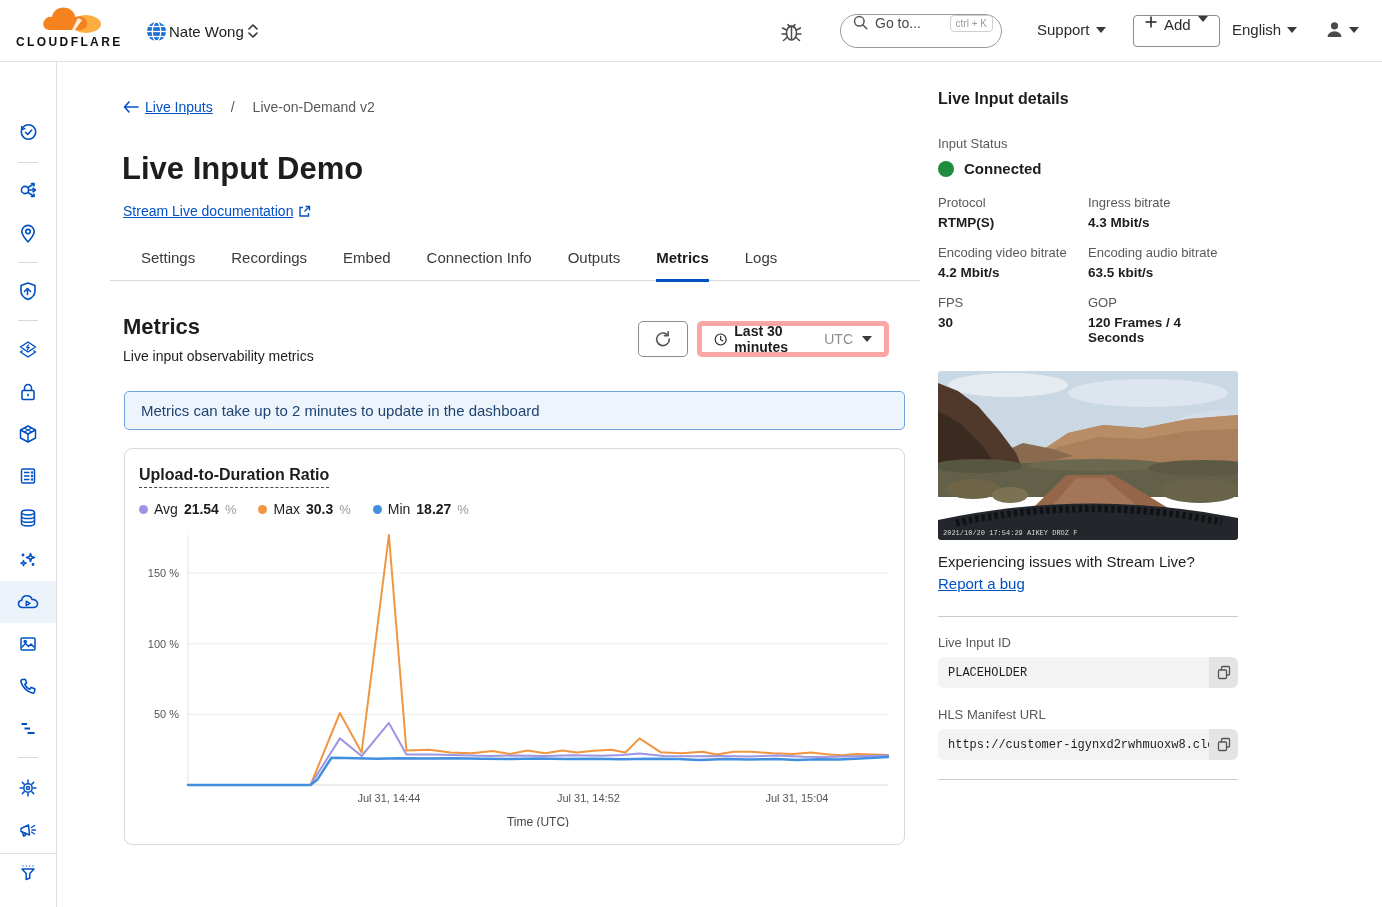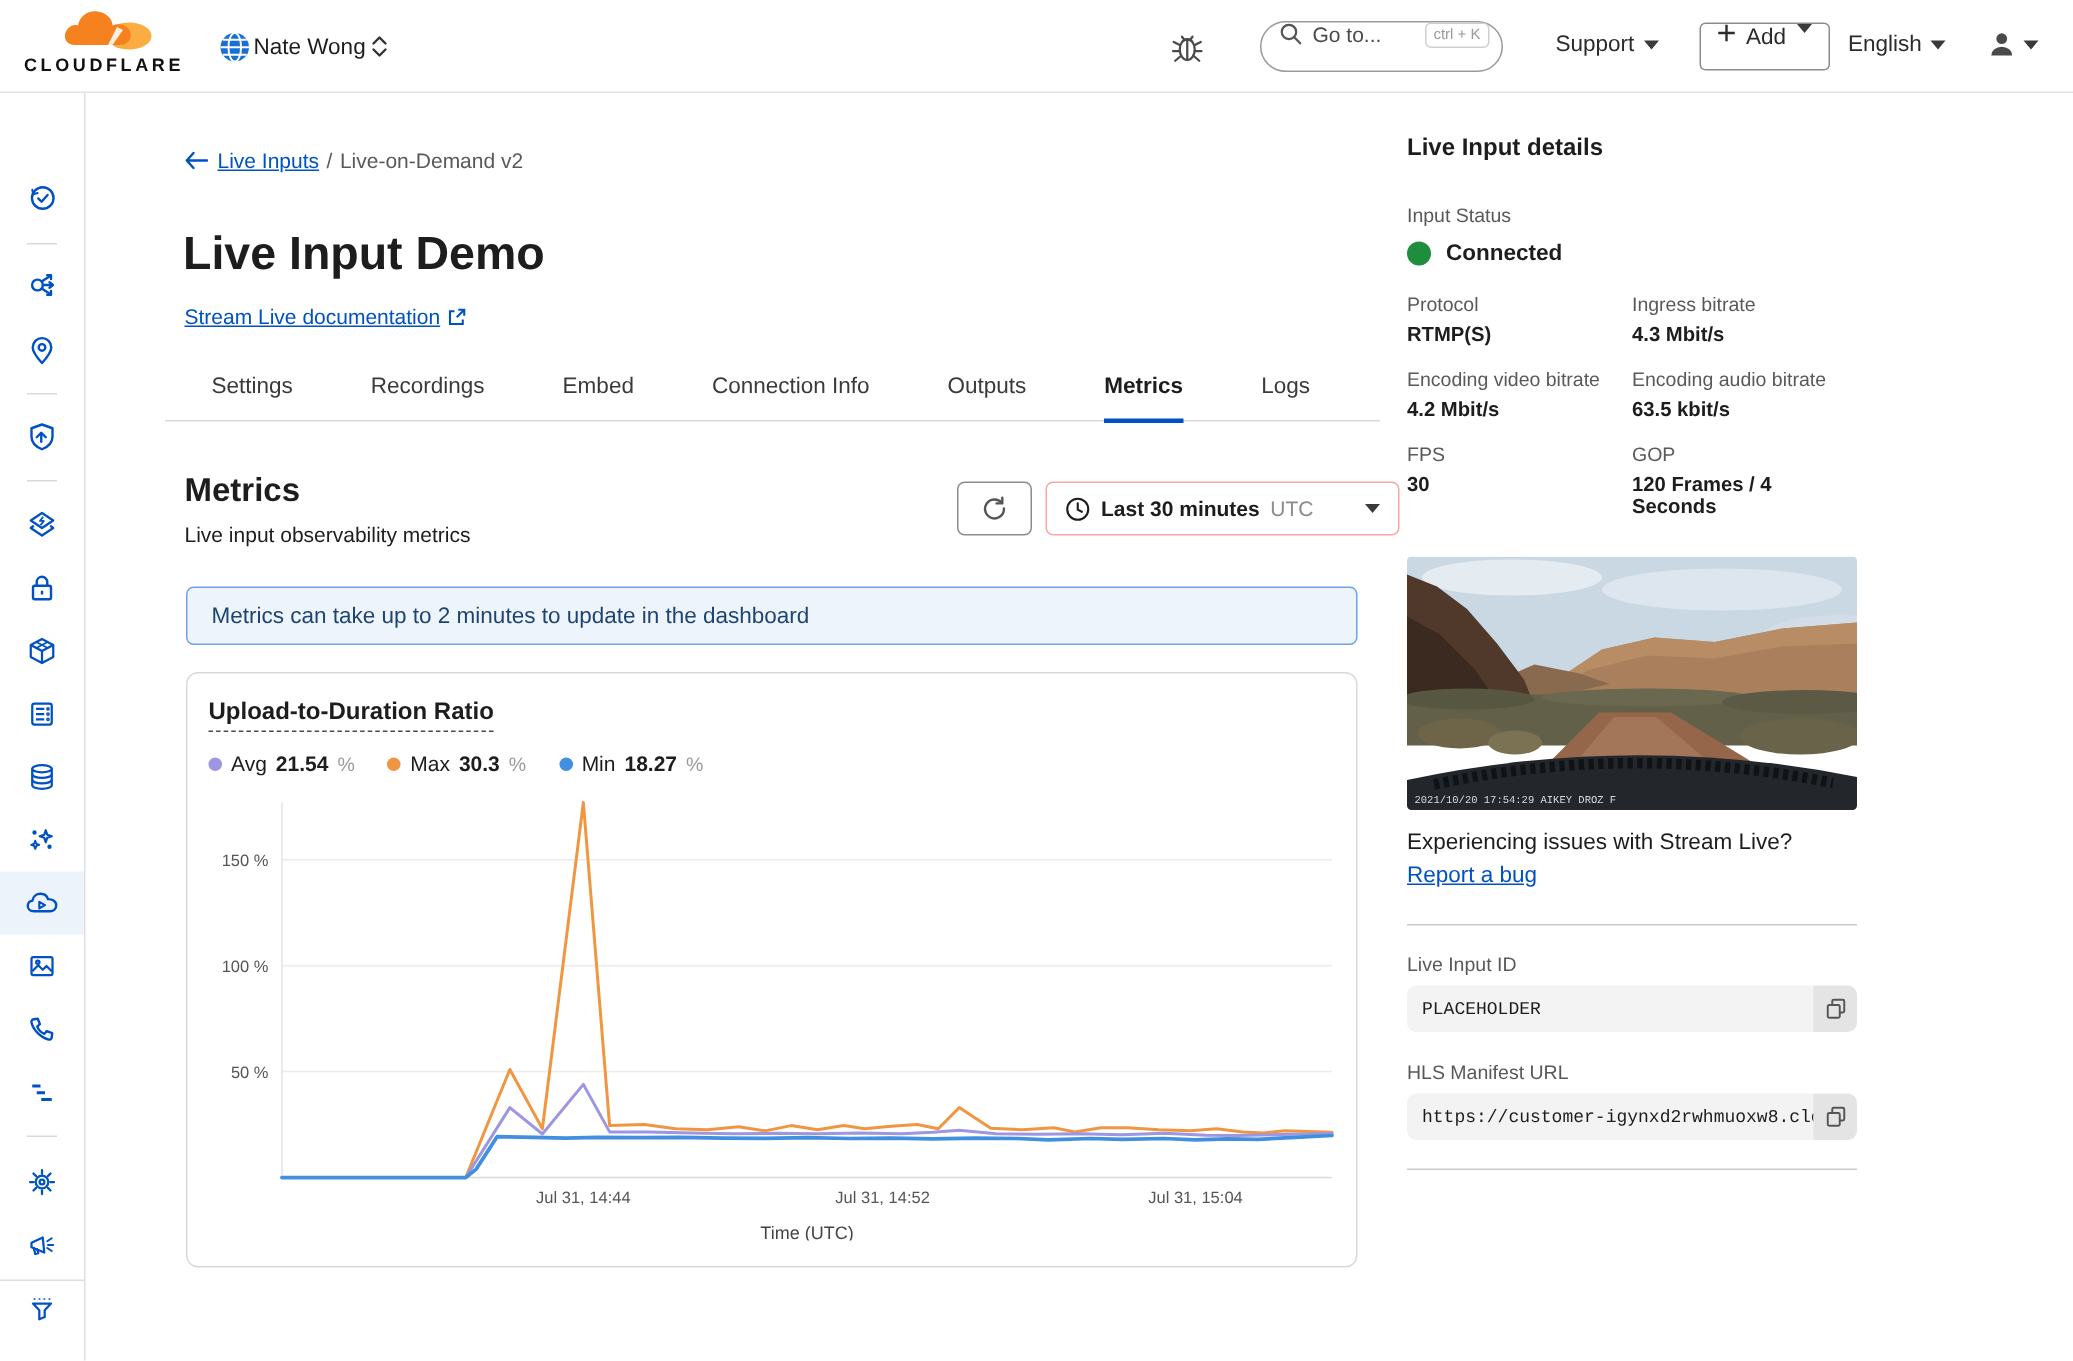--- a/index.html
+++ b/index.html
@@ -24,34 +24,34 @@
 
   
   .sidebar { position:absolute; left:0; top:62px; width:57px; height:845px; background:#fff; border-right:1px solid #e0e0e0; z-index:10; }
   .side-item { position:absolute; left:0; width:56px; height:42px; display:flex; align-items:center; justify-content:center; cursor:pointer; }
   .side-item.active { background:#edf3fb; }
   .side-sep { position:absolute; left:18px; width:20px; height:1px; background:#d9d9d9; }
   .side-bottom-border { position:absolute; left:0; top:791px; width:56px; height:1px; background:#e0e0e0; }
   .side-icon svg { display:block; }
 
   
-  .breadcrumb { position:absolute; left:123px; top:99px; display:flex; align-items:center; gap:5px; font-size:14px; }
+  .breadcrumb { position:absolute; left:123px; top:99px; display:flex; align-items:center; gap:18px; font-size:14px; }
   .bc-link { color:#0051c3; text-decoration:underline; cursor:pointer; display:flex; align-items:center; gap:6px; }
   .bc-rest { color:#595959; }
   .page-title { position:absolute; left:122px; top:151px; font-size:31px; font-weight:700; color:#1d1d1d; }
   .doc-link { position:absolute; left:123px; top:203px; font-size:14px; color:#0051c3; text-decoration:underline; cursor:pointer; display:flex; align-items:center; gap:5px; }
 
-  .tabs { position:absolute; left:110px; top:249px; width:810px; display:flex; gap:52px; padding-left:31px; border-bottom:1px solid #d9d9d9; }
+  .tabs { position:absolute; left:110px; top:249px; width:810px; display:flex; gap:36px; padding-left:31px; border-bottom:1px solid #d9d9d9; }
   .tab { font-size:15px; color:#3a3a3a; padding-bottom:13px; cursor:pointer; }
   .tab.active { font-weight:700; color:#1d1d1d; border-bottom:3px solid #0051c3; margin-bottom:-2px; }
 
   .sec-title { position:absolute; left:123px; top:314px; font-size:22px; font-weight:700; }
   .sec-sub { position:absolute; left:123px; top:348px; font-size:14px; color:#1d1d1d; }
   .refresh-btn { position:absolute; left:638px; top:321px; width:50px; height:36px; border:1px solid #8c8c8c; border-radius:5px; background:#fff; display:flex; align-items:center; justify-content:center; cursor:pointer; }
-  .range-btn { position:absolute; left:697px; top:321px; width:236px; height:36px; border:1px solid #fca5a5; border-radius:5px; background:#fff; display:flex; align-items:center; gap:7px; padding:0 12px; cursor:pointer; }
+  .range-btn { position:absolute; left:697px; top:321px; width:192px; height:36px; border:5px solid #fca5a5; border-radius:5px; background:#fff; display:flex; align-items:center; gap:7px; padding:0 12px; cursor:pointer; }
   .range-main { font-size:14px; font-weight:700; color:#1d1d1d; }
   .range-tz { font-size:14px; color:#8c8c8c; margin-right:2px; }
 
   .banner { position:absolute; left:124px; top:391px; width:781px; height:39px; background:#edf4fc; border:1px solid #6fa3de; border-radius:5px; display:flex; align-items:center; padding:0 16px; }
   .banner-text { font-size:15px; color:#1e4471; }
 
   .chart-card { position:absolute; left:124px; top:448px; width:781px; height:397px; border:1px solid #d9d9d9; border-radius:8px; background:#fff; }
   .chart-title { position:absolute; left:14px; top:17px; font-size:16px; font-weight:700; border-bottom:1px dashed #4a4a4a; padding-bottom:3px; }
   .legend { position:absolute; left:14px; top:52px; display:flex; gap:22px; align-items:center; }
   .legend-item { display:flex; align-items:center; gap:6px; font-size:14px; color:#1d1d1d; }

